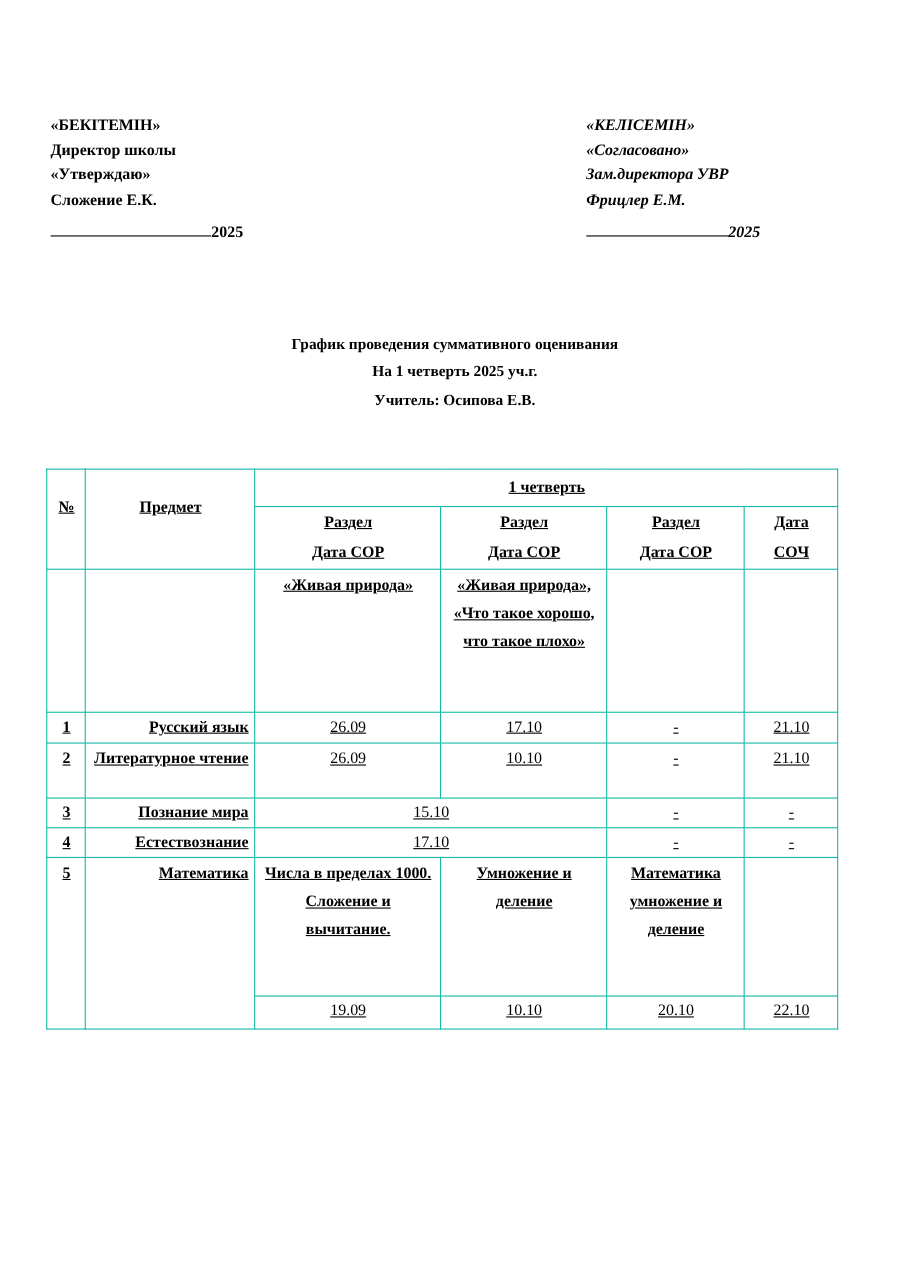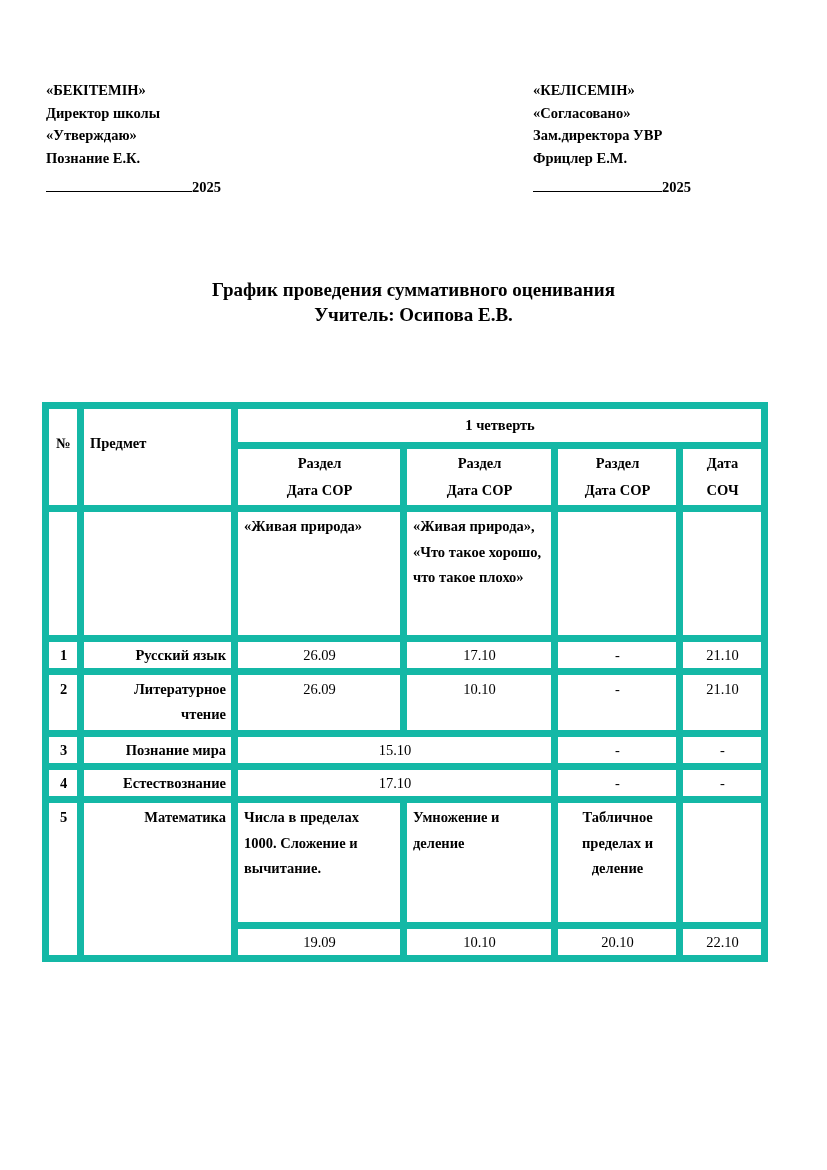--- a/index.html
+++ b/index.html
@@ -14,94 +14,96 @@
     font-family: "Liberation Serif", "DejaVu Serif", serif;
     color: #000000;
     position: relative;
     overflow: hidden;
   }
 
   .page {
     position: relative;
     width: 827px;
     height: 1028px;
+    margin-top: 24px;
   }
 
   
   .sig-block {
     position: absolute;
     font-size: 14.5px;
     font-weight: bold;
     line-height: 22.6px;
     white-space: nowrap;
   }
   .sig-left  { left: 46px;  top: 79px; }
-  .sig-right { left: 533px; top: 79px; }
+  .sig-right { left: 533px; top: 79px; font-style: italic; }
 
   .sig-line {
     display: inline-block;
     border-bottom: 1.6px solid #000;
     vertical-align: baseline;
   }
   .sig-left  .sig-line { width: 146px; }
   .sig-right .sig-line { width: 129px; }
 
   .sig-year { font-weight: bold; }
 
   .sig-row-year { margin-top: 7px; }
 
   
   .title-block {
     position: absolute;
     left: 0;
     top: 277px;
     width: 827px;
     text-align: center;
-    font-size: 19px;
+    font-size: 14px;
     font-weight: bold;
     line-height: 25.3px;
   }
   .title-block .tline { display: block; }
 
   
   .tbl-wrap {
     position: absolute;
     left: 42px;
     top: 402px;
     width: 719px;
   }
   table.schedule {
     border-collapse: collapse;
     table-layout: fixed;
     width: 719px;
     font-size: 14.5px;
   }
   table.schedule td,
   table.schedule th {
-    border: 7px solid #14b8a6;
+    border: 1px solid #14b8a6;
     padding: 0;
     vertical-align: top;
     font-weight: normal;
+    text-decoration: underline;
   }
 
   
   col.c1 { width: 35px; }
   col.c2 { width: 154px; }
   col.c3 { width: 169px; }
   col.c4 { width: 151px; }
   col.c5 { width: 125px; }
   col.c6 { width: 85px; }
 
   .cell {
     padding: 3px 5px 3px 6px;
     line-height: 25.5px;
   }
   .b     { font-weight: bold; }
   .ctr   { text-align: center; }
-  .lft   { text-align: left; }
+  .lft   { text-align: center; }
 
   
   .hdr-quarter { height: 34px; }
   .hdr-quarter .cell { line-height: 28px; padding-top: 2px; }
   .hdr-sub { height: 44px; }
   .hdr-sub .cell { line-height: 24px; padding-top: 2px; }
 
   .row-num   { text-align: center; font-weight: bold; }
   .row-subj  { text-align: right;  font-weight: bold; }
 
@@ -124,34 +126,35 @@
 </style>
 </head>
 <body>
 
 <div class="page">
 
   <div class="sig-block sig-left">
     <div>«БЕКІТЕМІН»</div>
     <div>Директор школы</div>
     <div>«Утверждаю»</div>
-    <div>Познание Е.К.</div>
+    <div>Сложение Е.К.</div>
     <div class="sig-row-year"><span class="sig-line"></span><span class="sig-year">2025</span></div>
   </div>
 
   <div class="sig-block sig-right">
     <div>«КЕЛІСЕМІН»</div>
     <div>«Согласовано»</div>
     <div>Зам.директора УВР</div>
     <div>Фрицлер Е.М.</div>
     <div class="sig-row-year"><span class="sig-line"></span><span class="sig-year">2025</span></div>
   </div>
 
   <div class="title-block">
     <span class="tline">График проведения суммативного оценивания</span>
+    <span class="tline">На 1 четверть 2025 уч.г.</span>
     <span class="tline">Учитель: Осипова Е.В.</span>
   </div>
 
   <div class="tbl-wrap">
     <table class="schedule">
       <colgroup>
         <col class="c1">
           <col class="c2">
           <col class="c3">
           <col class="c4">
@@ -297,21 +300,21 @@
           <td rowspan="2">
               <div class="cell row-subj">Математика</div>
             </td>
           <td>
               <div class="cell lft b">Числа в пределах 1000. Сложение и вычитание.</div>
             </td>
           <td>
               <div class="cell lft b">Умножение и деление</div>
             </td>
           <td>
-              <div class="cell ctr b">Табличное пределах и деление</div>
+              <div class="cell ctr b">Математика умножение и деление</div>
             </td>
           <td>
               <div class="cell ctr b"></div>
             </td>
         </tr>
 
         <tr class="r5b">
           <td>
               <div class="cell ctr date-val">19.09</div>
             </td>

